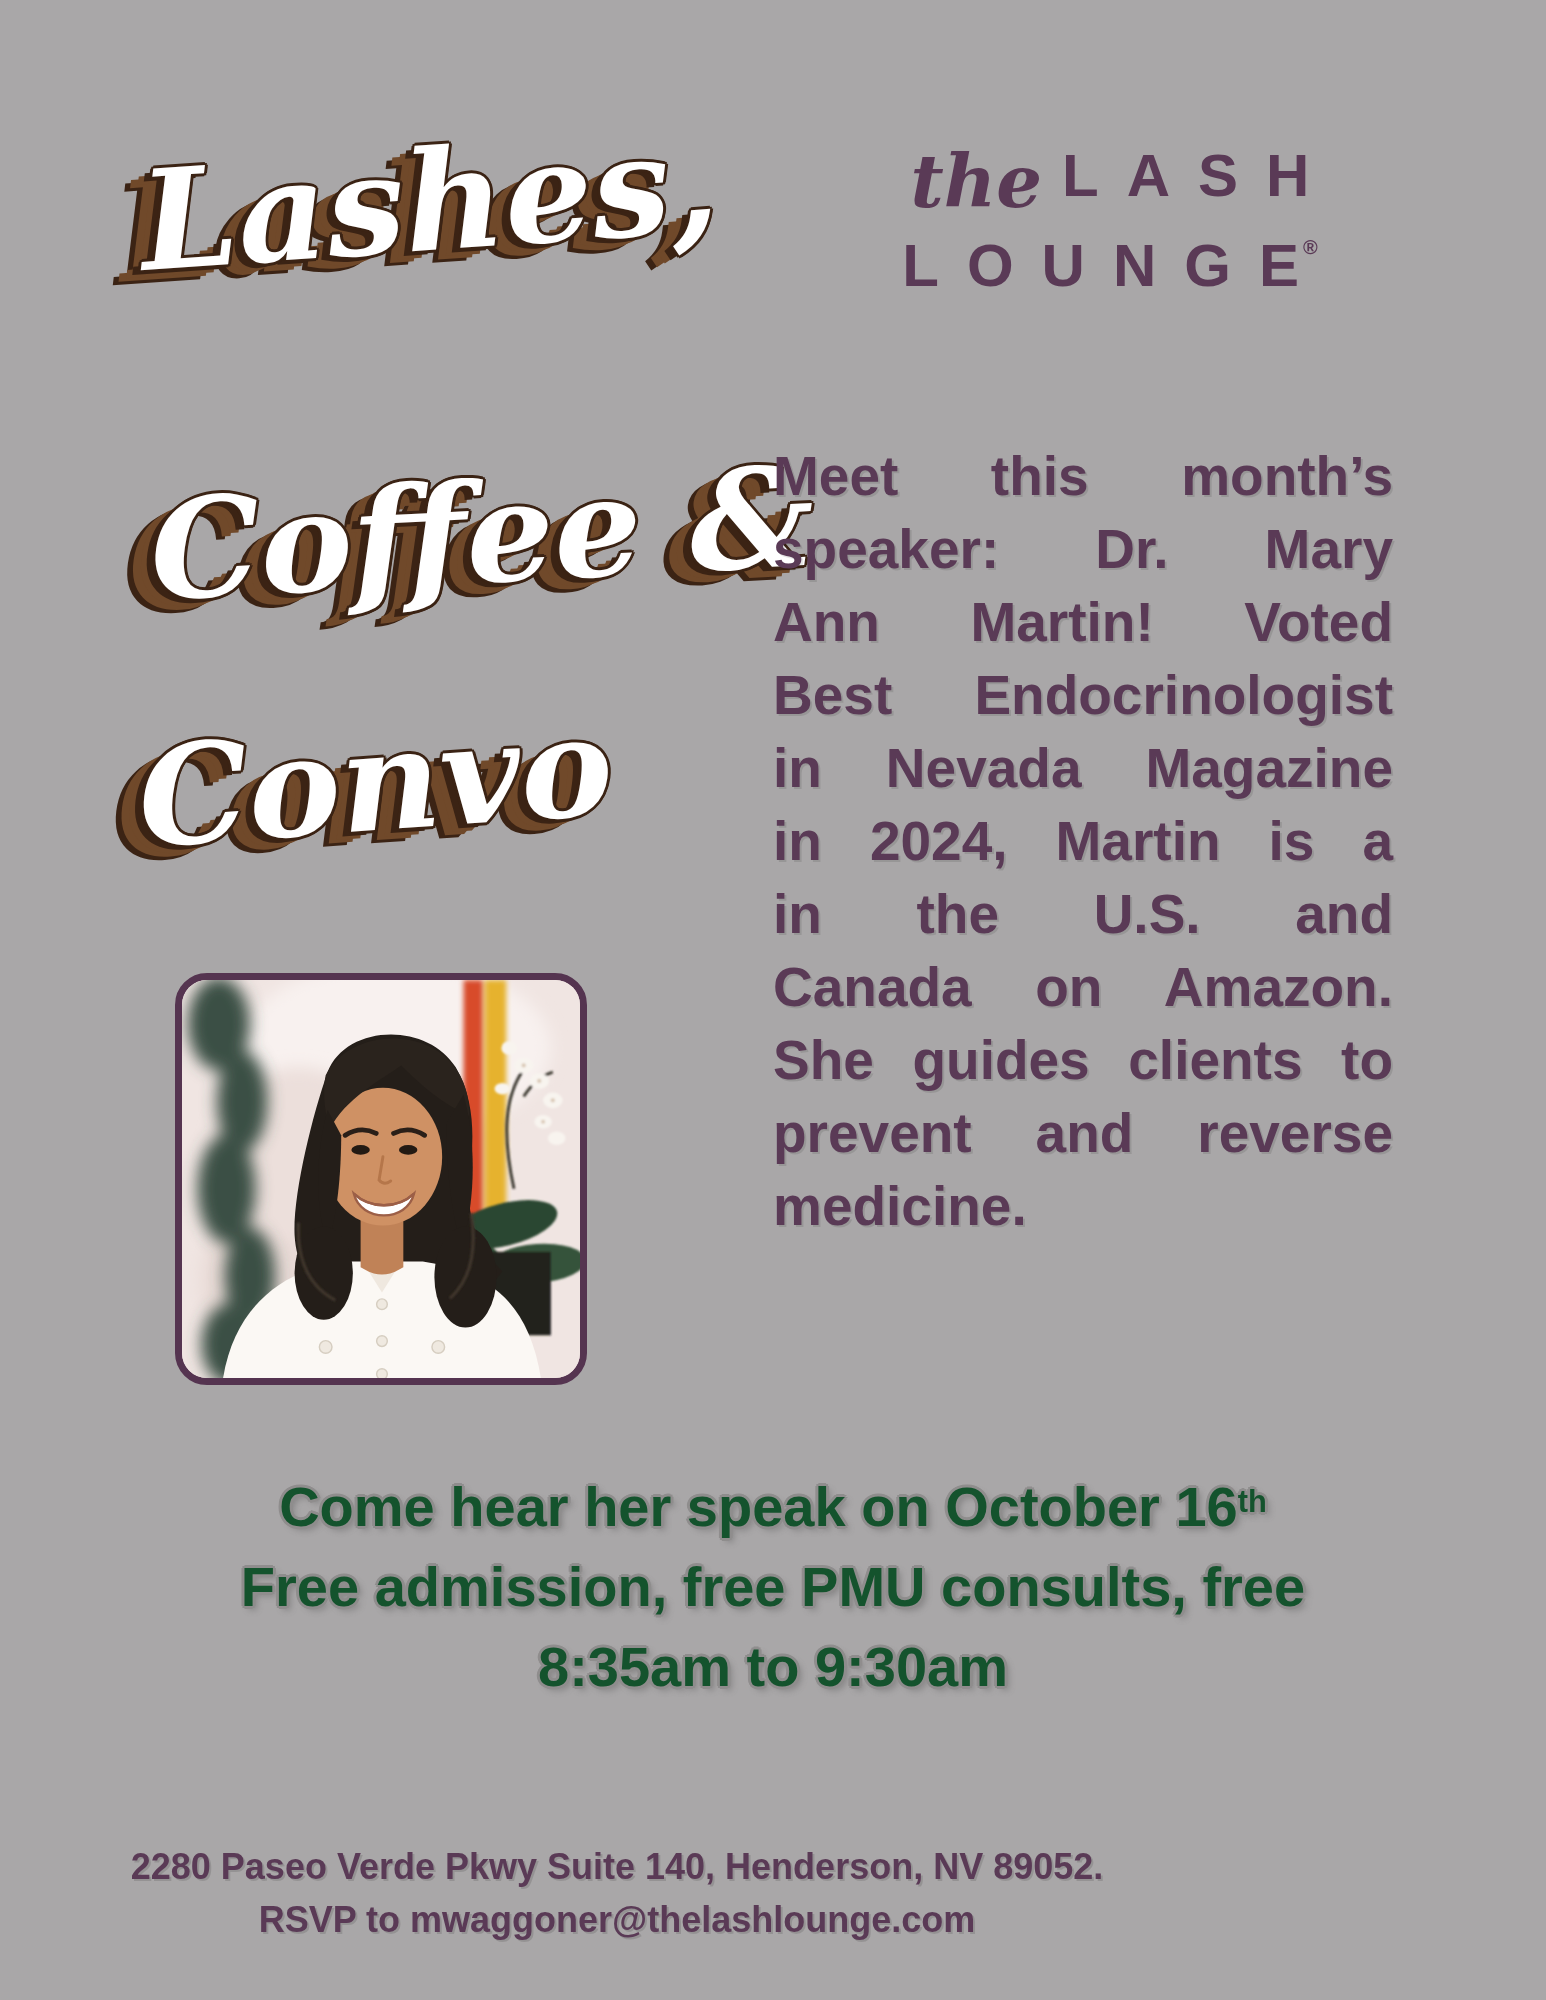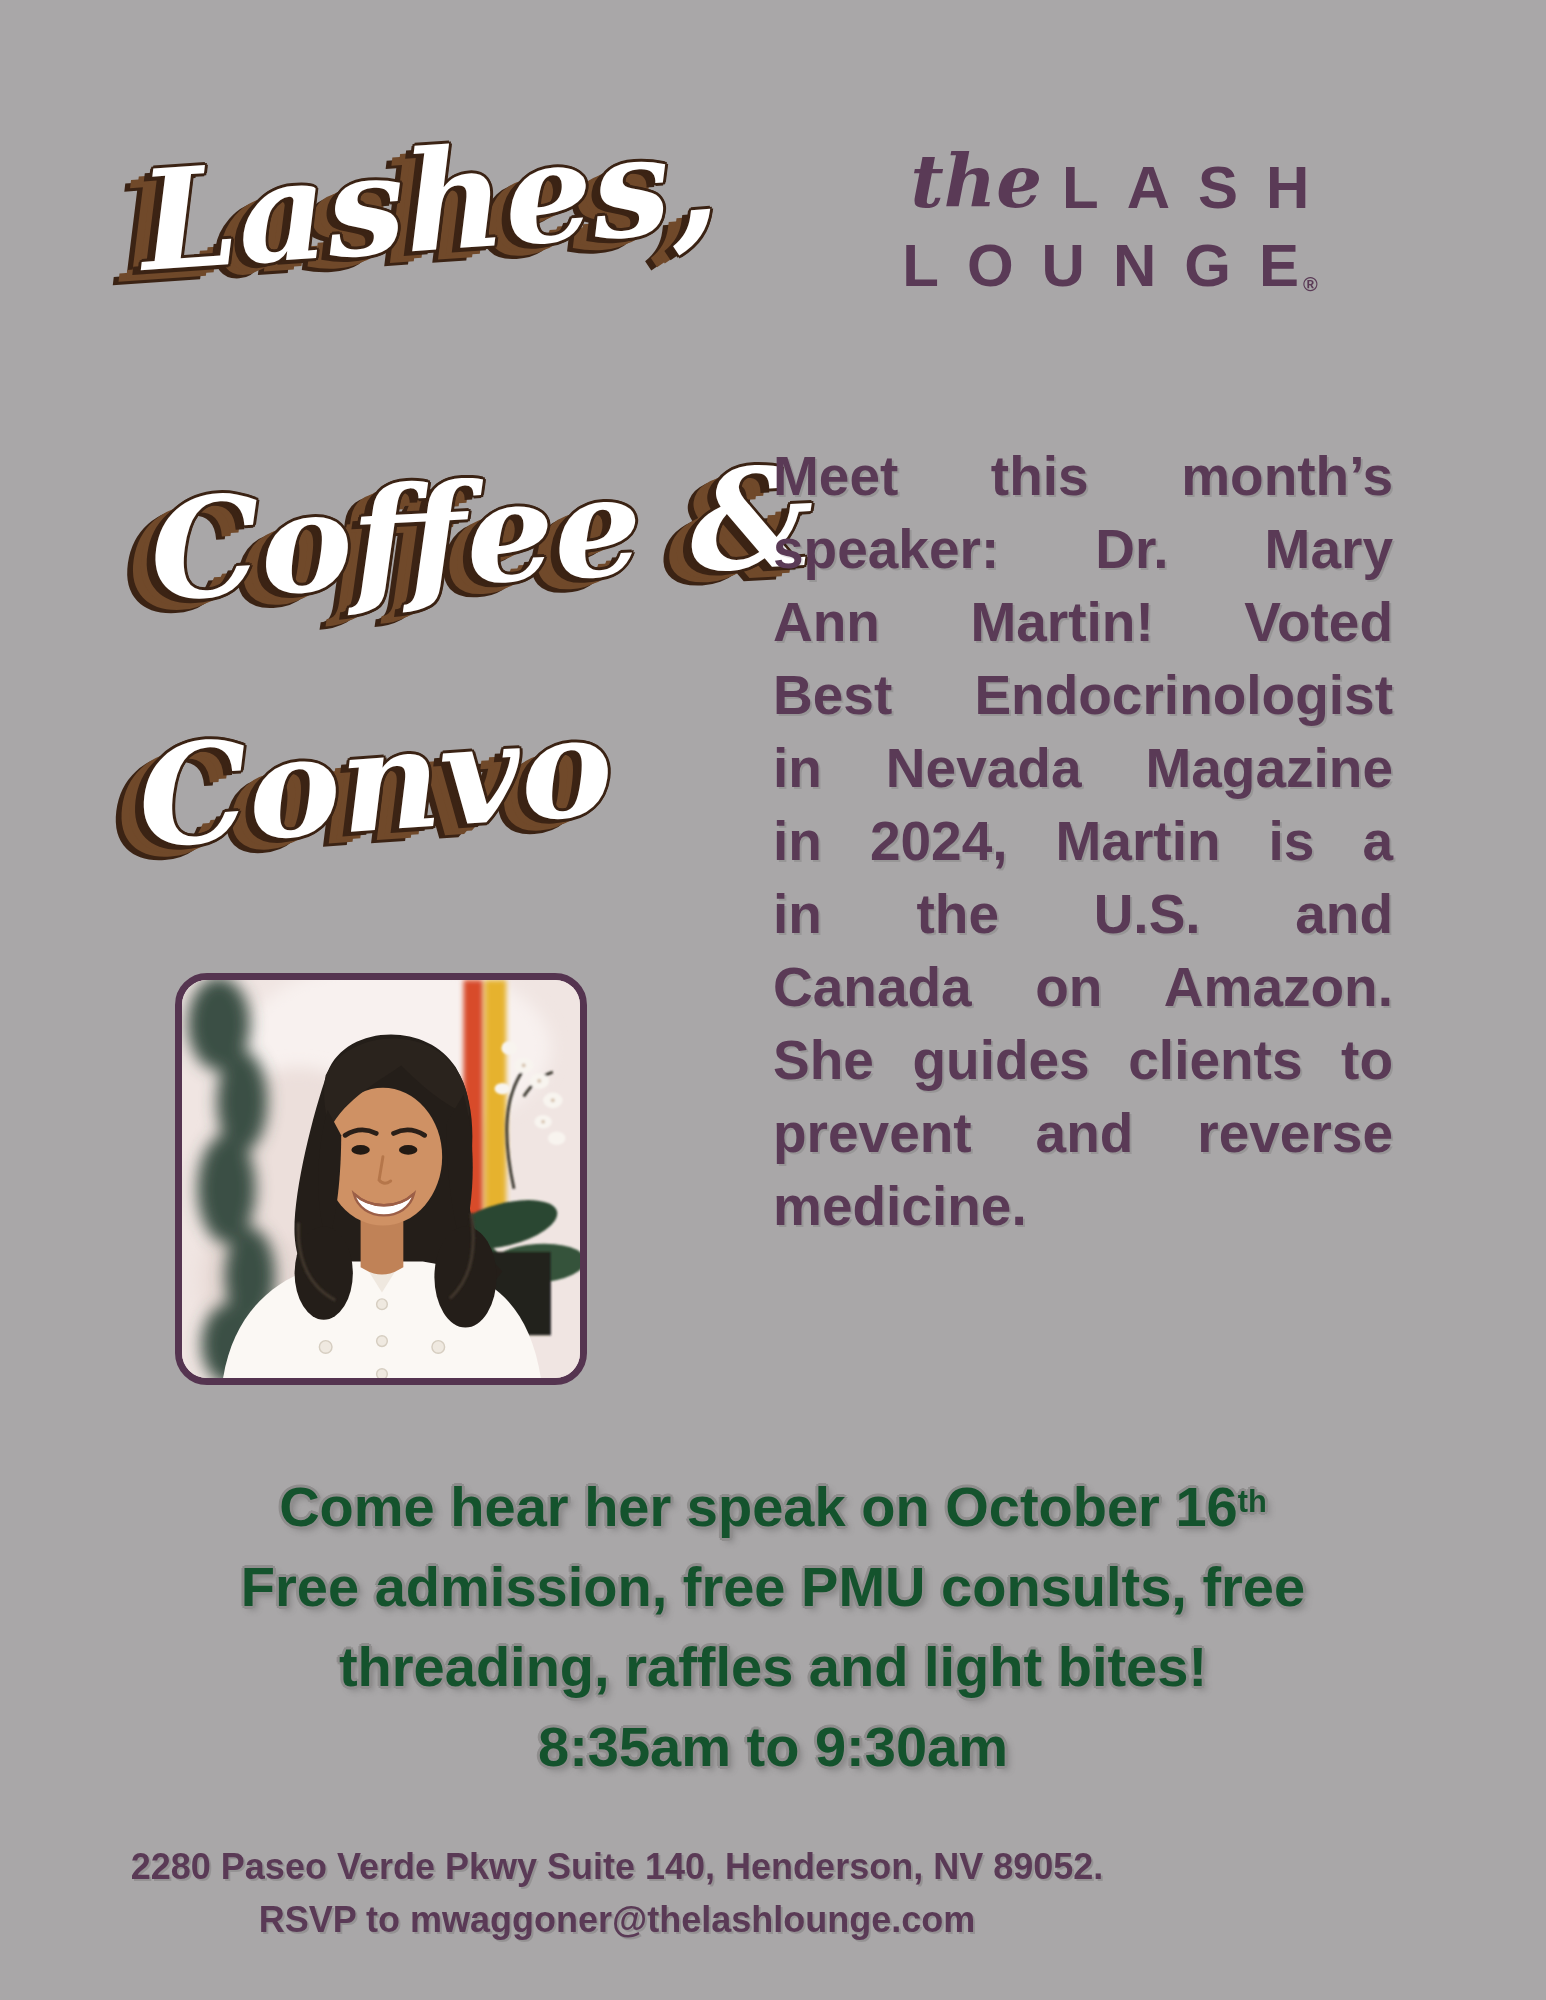--- a/index.html
+++ b/index.html
@@ -37,21 +37,21 @@
       -15px 7px 0 var(--brown-mid),
       -23px 10px 0 var(--brown-mid),
       -29px 13px 0 var(--brown-dark);
   }
   .script-line1{left:140px;top:120px;font-size:138px;transform:rotate(-4deg);}
   .script-line2{left:150px;top:452px;font-size:138px;transform:rotate(-3deg);}
   .script-line3{left:138px;top:700px;font-size:138px;transform:rotate(-4deg);}
 
   
   .logo{position:absolute;left:820px;top:146px;width:580px;color:var(--purple);}
-  .logo-row{display:flex;justify-content:center;align-items:flex-end;}
+  .logo-row{display:flex;justify-content:center;align-items:flex-start;}
   .logo-the{
     font-family:"DejaVu Serif", serif;
     font-style:italic;font-weight:bold;
     font-size:72px;line-height:1;margin-right:20px;
   }
   .logo-caps{
     font-family:"Liberation Sans", sans-serif;
     font-weight:bold;font-size:60px;line-height:1;
     letter-spacing:28px;margin-right:-28px;
   }
@@ -228,21 +228,20 @@
       <ellipse cx="146" cy="302" rx="30" ry="48" fill="#241e19"></ellipse>
       <ellipse cx="292" cy="306" rx="32" ry="52" fill="#241e19"></ellipse>
       <path d="M120,250 C118,290 132,316 158,330" stroke="#43382e" stroke-width="3" fill="none" filter="url(#b1)"></path>
       <path d="M298,240 C304,280 296,310 276,328" stroke="#43382e" stroke-width="3" fill="none" filter="url(#b1)"></path>
     </svg>
   </div>
 
   <div class="event">
       <div><span>Come hear her speak on October 16</span><sup>th</sup></div>
       <div><span>Free admission, free PMU consults, free</span></div>
-      <div><span>threading, raffles and light bites!</span></div>
       <div><span>8:35am to 9:30am</span></div>
     </div>
 
   <div class="footer">
     <div>2280 Paseo Verde Pkwy Suite 140, Henderson, NV 89052.</div>
     <div>RSVP to mwaggoner@thelashlounge.com</div>
   </div>
 
 </div>
 

